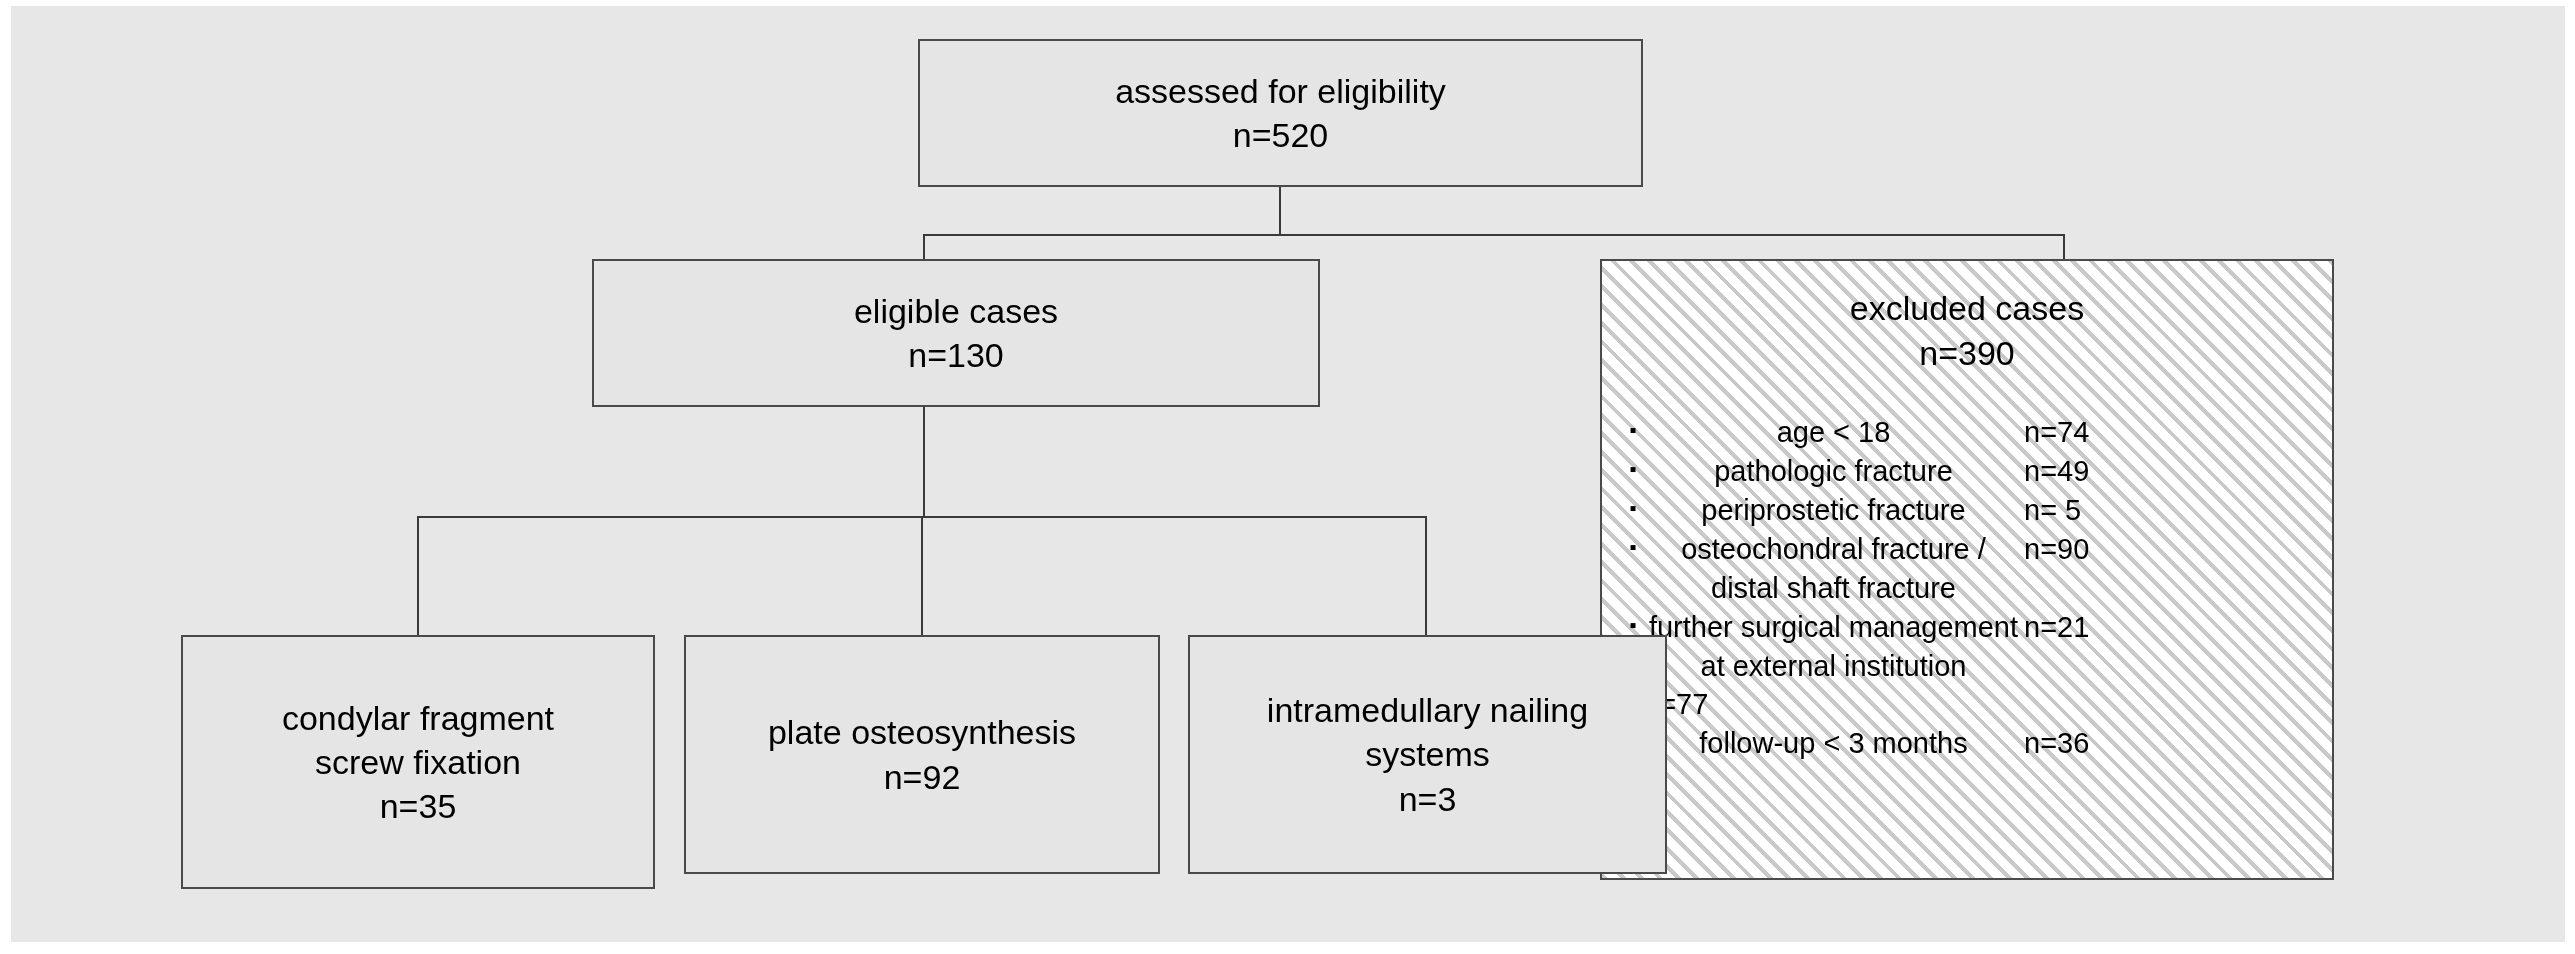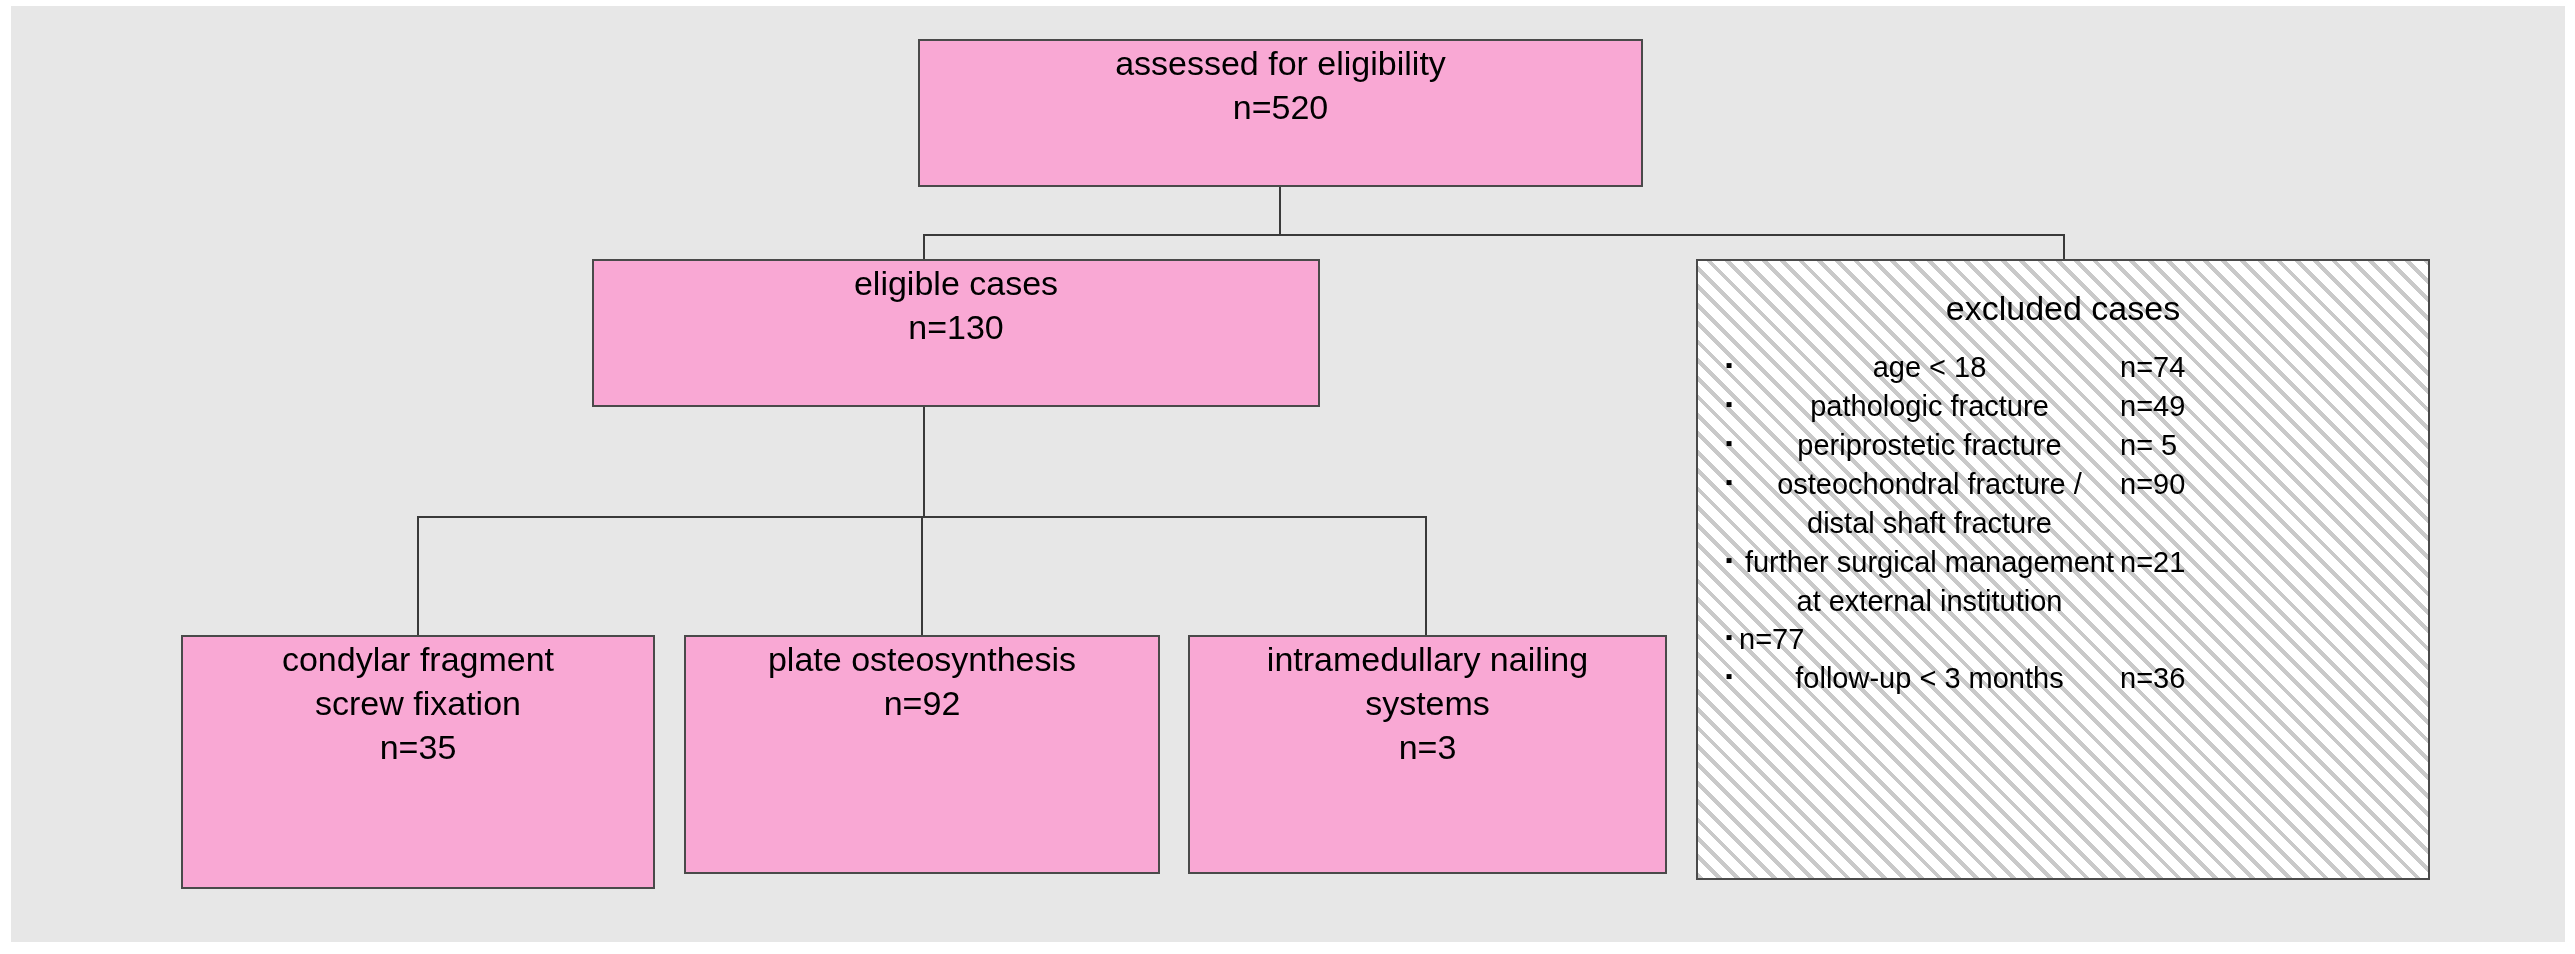--- a/index.html
+++ b/index.html
@@ -23,24 +23,25 @@
     top: 5.9px;
     width: 2554px;
     height: 936px;
     background: #e7e7e7;
   }
   
   .node {
     position: absolute;
     box-sizing: border-box;
     border: 2.3px solid #4a4a4a;
-    background: #f9a8d4;
+    background: #e5e5e5;
     display: flex;
     flex-direction: column;
     align-items: center;
+    justify-content: center;
     color: #000000;
     line-height: 1.30;
     text-align: center;
   }
   .node .line {
     display: block;
     white-space: nowrap;
   }
   
   .node.hatched {
@@ -50,21 +51,21 @@
         #c9c9c9 0px,
         #c9c9c9 4.1px,
         #ffffff 4.1px,
         #ffffff 13px);
     justify-content: flex-start;
   }
 
   
   #node-assessed   { left:918px; top:39px;   width:725px; height:148px; font-size:34px; }
   #node-eligible   { left:560px;  top:259px;  width:728px; height:148px; font-size:34px;margin-left:32px; }
-  #node-excluded   { left:1696px; top:259px;  width:734px; height:621px; font-size:32px; }
+  #node-excluded   { left:1600px; top:259px;  width:734px; height:621px; font-size:32px;gap:20px; }
   #node-condylar   { left:181px;  top:635px; width:474px;  height:254px; font-size:34px; }
   #node-plate      { left:684px; top:635px; width:476px;  height:239px; font-size:34px; }
   #node-nail       { left:1188px; top:635px; width:479px;  height:239px; font-size:34px; }
 
   
   .excl-head {
     width: 100%;
     text-align: center;
     margin-top: 25px;
     font-size: 34px;
@@ -131,20 +132,21 @@
   </div>
 
   <div class="node" id="node-eligible">
     <span class="line">eligible cases</span>
     <span class="line">n=130</span>
   </div>
 
   <div class="node hatched" id="node-excluded">
     <div class="excl-head">
       <span class="line">excluded cases</span>
+      <span class="line">n=390</span>
     </div>
     <div class="excl-list" id="excluded-reason-list">
         <div class="excl-row">
           <span class="excl-bullet">▪</span>
           <span class="excl-label">age &lt; 18</span>
           <span class="excl-count">n=74</span>
         </div>
         <div class="excl-row">
           <span class="excl-bullet">▪</span>
           <span class="excl-label">pathologic fracture</span>

